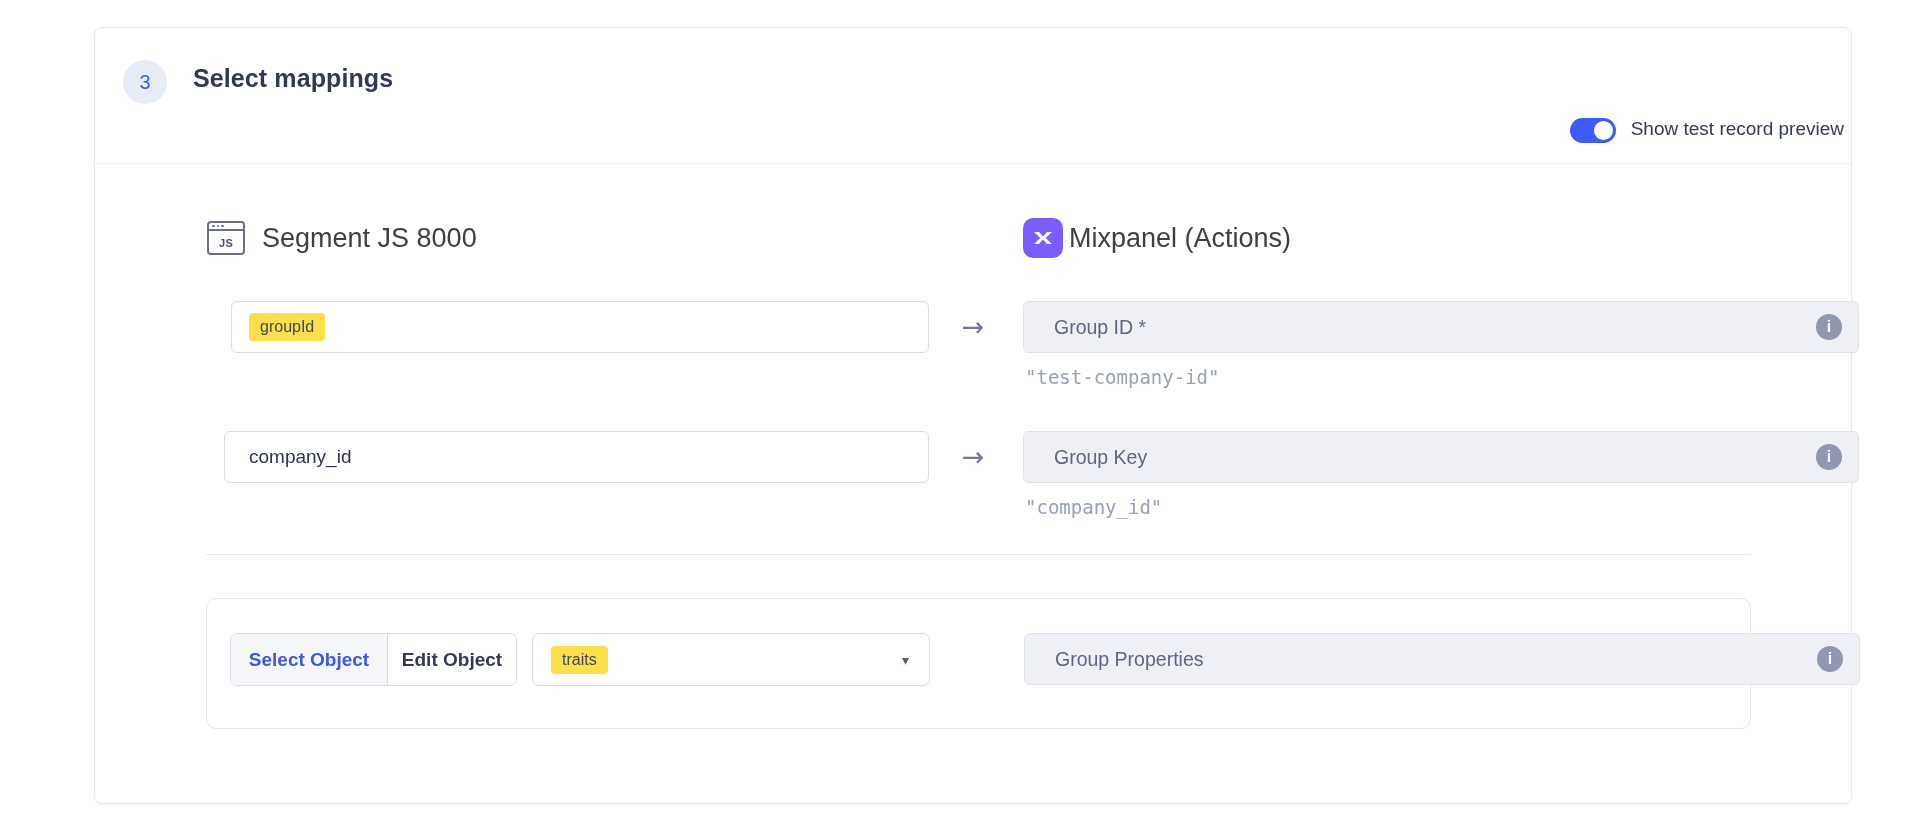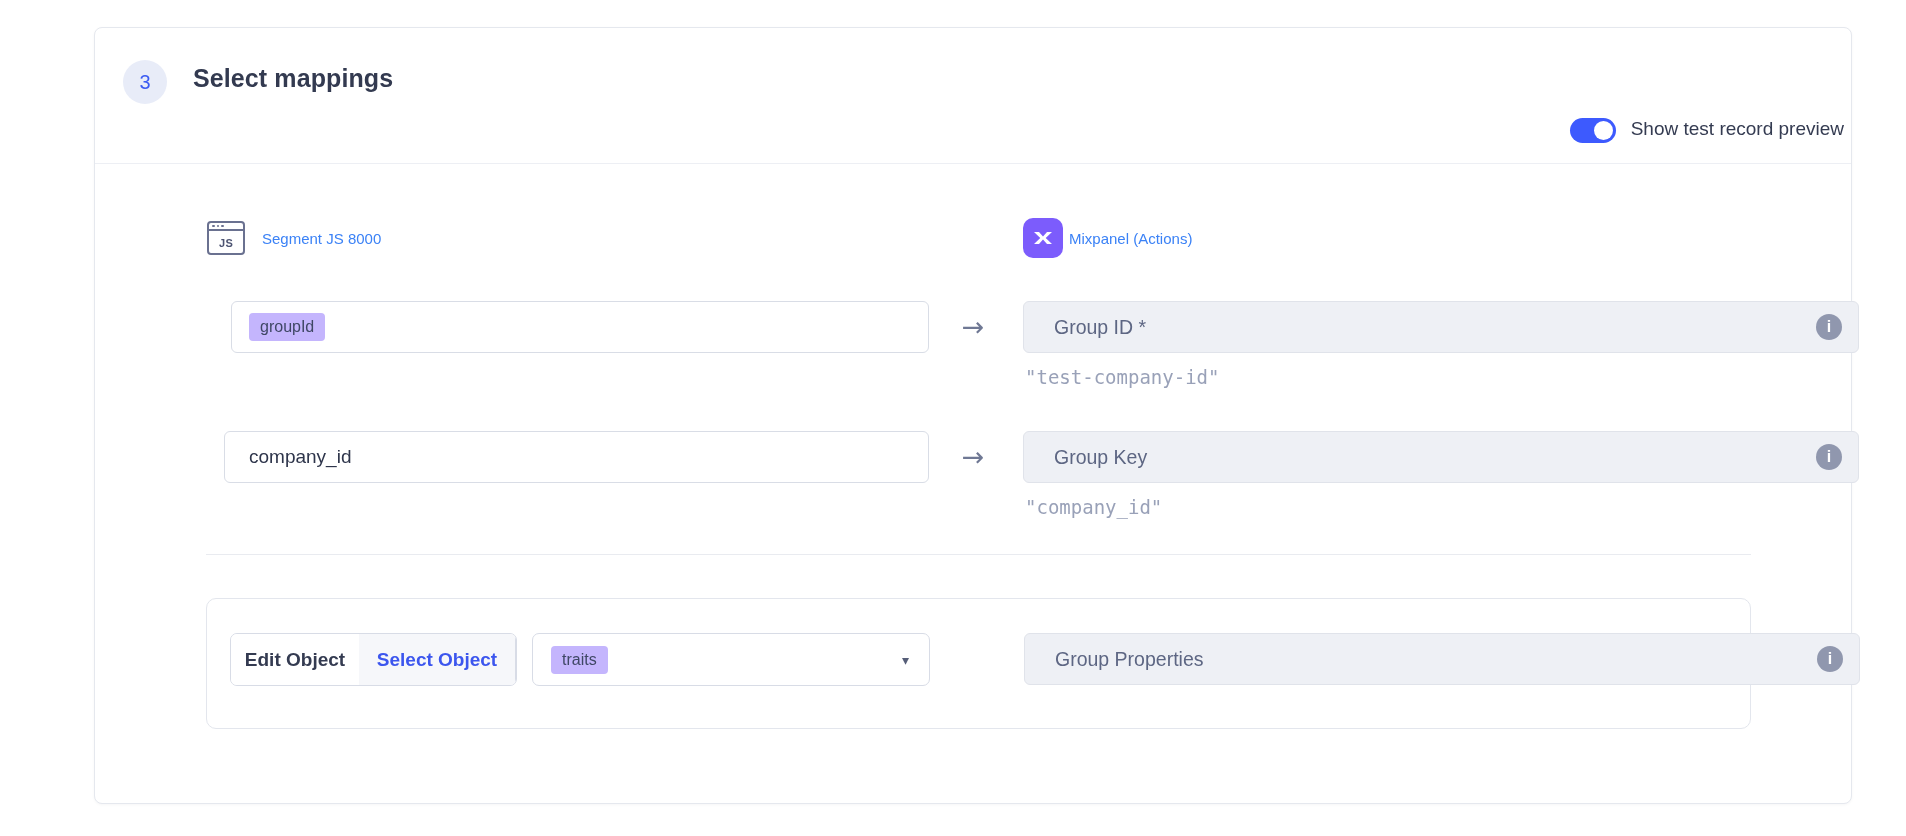--- a/index.html
+++ b/index.html
@@ -41,21 +41,21 @@
   }
   .toggle-label { font-size: 19px; color: #343b51; }
   .header-divider {
     position: absolute; left: 0; right: 0; top: 135px; height: 1px; background: #edeff4;
   }
 
   
   .col-header { position: absolute; top: 188px; height: 44px; display: flex; align-items: center; justify-content: space-between; }
   .col-header.src { left: 112px; gap: 17px; }
   .col-header.dst { left: 928px; gap: 6px; }
-  .col-title { font-size: 15px; color: #3b82f6; }
+  .col-title { font-size: 27px; color: #404040; }
 
   .browser-icon {
     width: 38px; height: 34px; border: 2px solid #6a7190; border-radius: 4px;
     background: #ffffff; position: relative;
   }
   .browser-icon .bar {
     height: 8px; border-bottom: 2px solid #6a7190;
     display: flex; align-items: center; gap: 2px; padding-left: 3px;
   }
   .browser-icon .dot { width: 2.5px; height: 2.5px; border-radius: 50%; background: #6a7190; }
@@ -71,21 +71,21 @@
 
   
   .src-input {
     position: absolute; height: 52px; background: #ffffff;
     border: 1px solid #d9dde6; border-radius: 6px;
     display: flex; align-items: center; cursor: text;
   }
   .src-input.row1 { left: 136px; top: 273px; width: 698px; padding-left: 17px; }
   .src-input.row2 { left: 129px; top: 403px; width: 705px; }
   .chip {
-    background: #c4b5fd; border-radius: 4px; padding: 6px 11px;
+    background: #fde047; border-radius: 4px; padding: 6px 11px;
     font-size: 16px; color: #3f4765; line-height: 1;
   }
   .text-input {
     width: 100%; height: 100%; border: none; outline: none; background: transparent;
     padding-left: 24px; font-size: 19px; color: #2e354b; font-family: "Liberation Sans", sans-serif;
   }
   .arrow {
     position: absolute; left: 855px; width: 46px; text-align: center;
     font-family: "DejaVu Sans", sans-serif; font-size: 27px; color: #6f7894; line-height: 52px;
   }
@@ -195,22 +195,22 @@
     <div class="dst-field row2">
       <span class="dst-label">Group Key</span>
       <span class="info-icon">i</span>
     </div>
     <div class="preview-value p2">"company_id"</div>
 
     <div class="section-divider"></div>
 
     <div class="object-box">
       <div class="seg-control">
+        <button class="seg-btn active">Select Object</button>
         <button class="seg-btn plain">Edit Object</button>
-        <button class="seg-btn active">Select Object</button>
       </div>
       <div class="dropdown">
         <span class="chip">traits</span>
         <span class="caret">▾</span>
       </div>
 
       <div class="dst-field row3">
         <span class="dst-label">Group Properties</span>
         <span class="info-icon">i</span>
       </div>

